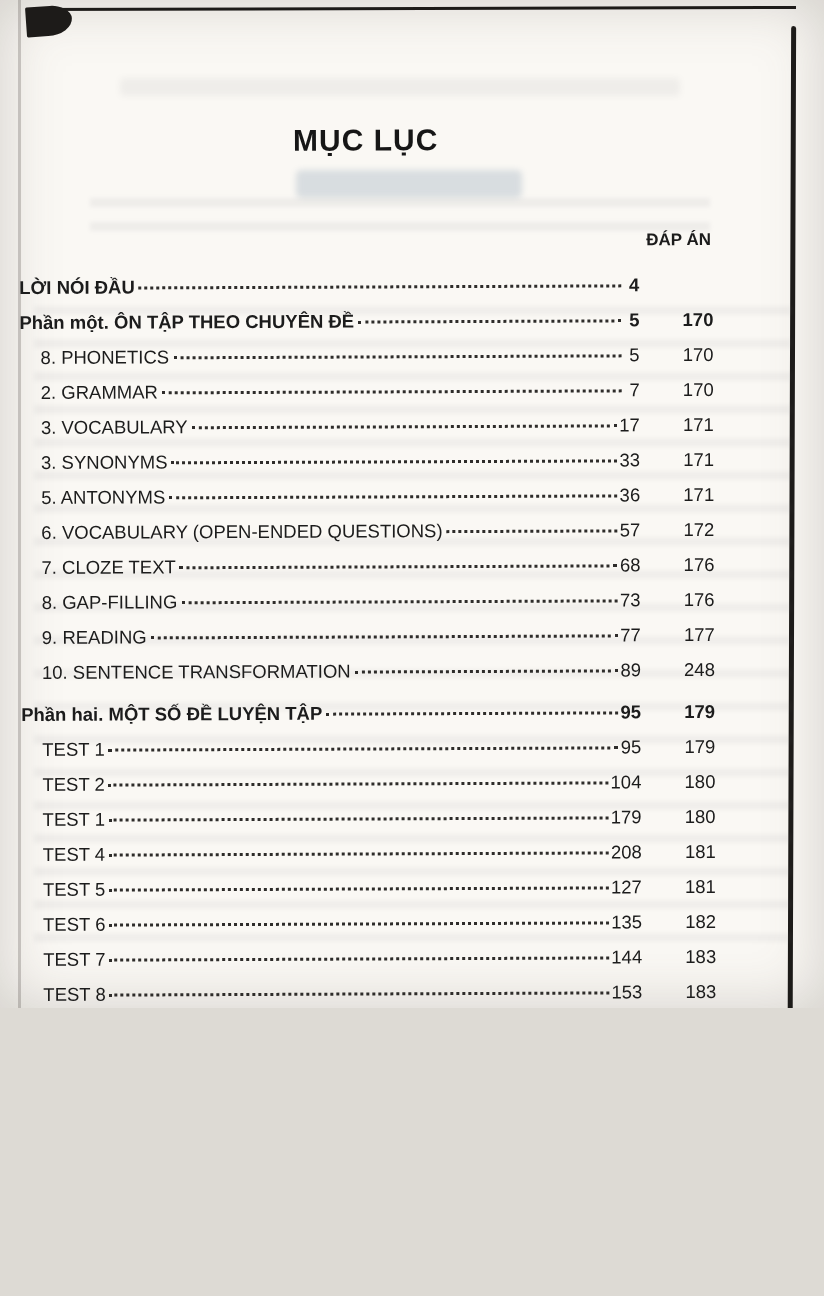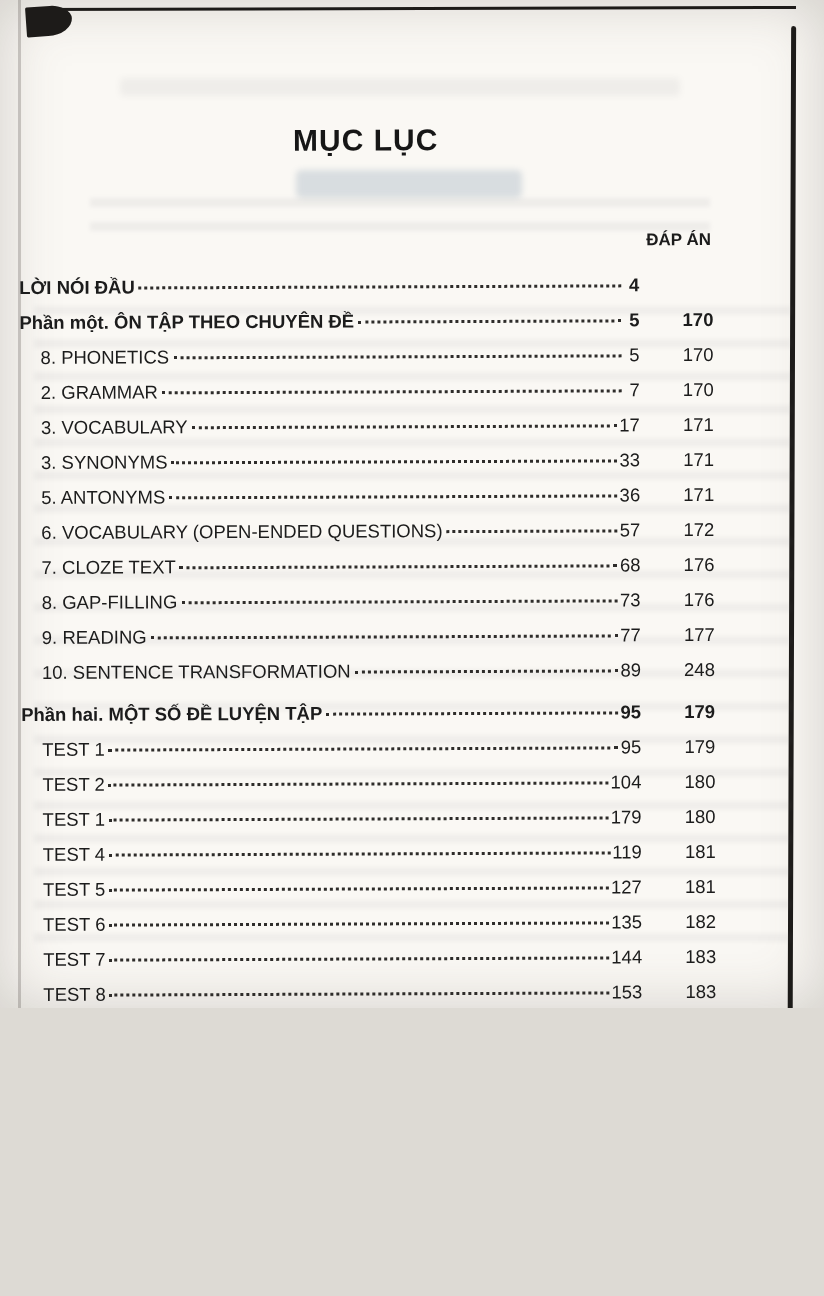--- a/index.html
+++ b/index.html
@@ -254,21 +254,21 @@
   </div>
         <div class="row indent">
     <span class="label">TEST 1</span>
     <span class="leader"></span>
     <span class="pg">179</span>
     <span class="ans">180</span>
   </div>
         <div class="row indent">
     <span class="label">TEST 4</span>
     <span class="leader"></span>
-    <span class="pg">119</span>
+    <span class="pg">208</span>
     <span class="ans">181</span>
   </div>
         <div class="row indent">
     <span class="label">TEST 5</span>
     <span class="leader"></span>
     <span class="pg">127</span>
     <span class="ans">181</span>
   </div>
         <div class="row indent">
     <span class="label">TEST 6</span>

